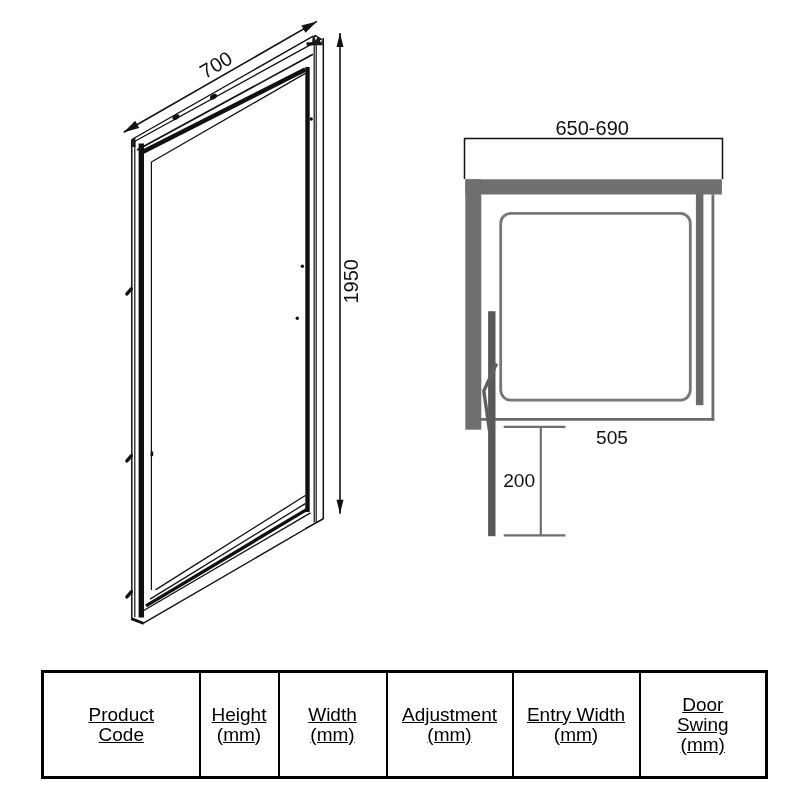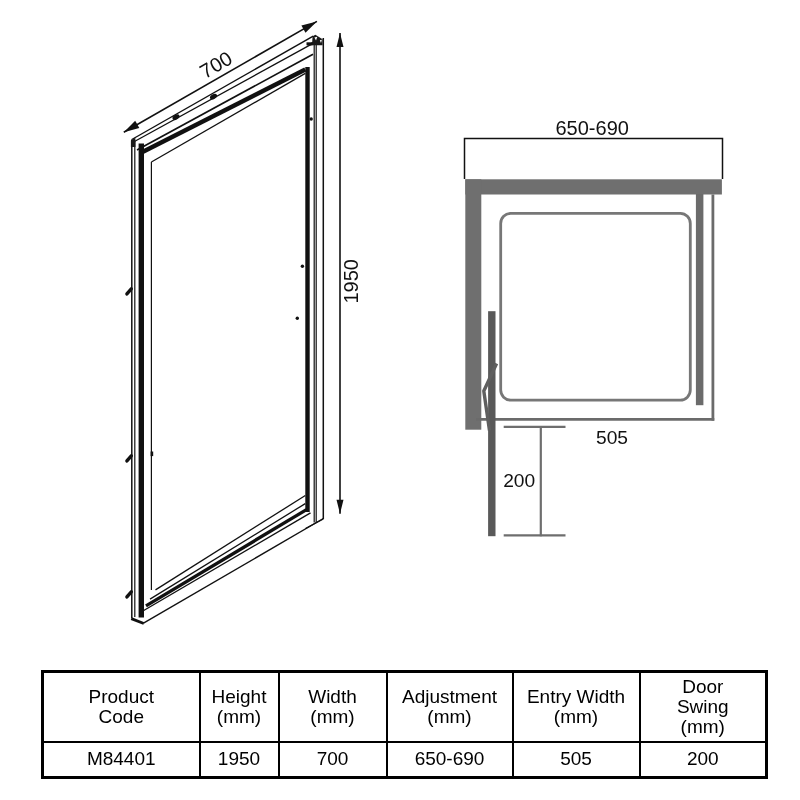--- a/index.html
+++ b/index.html
@@ -1,20 +1,20 @@
 <!DOCTYPE html>
 <html><head>
 <meta charset="utf-8">
 <style>
 html,body{margin:0;padding:0;background:#fff;width:800px;height:800px;font-family:"Liberation Sans",sans-serif;}
 #wrap{position:relative;width:800px;height:800px;overflow:hidden;}
 svg{position:absolute;left:0;top:0;}
 table{position:absolute;left:41px;top:670px;border-collapse:collapse;table-layout:fixed;width:724px;height:109px;font-family:"Liberation Sans",sans-serif;font-size:19px;color:#000;border:3px solid #000;}
 td{border:2px solid #000;text-align:center;vertical-align:middle;padding:0;line-height:20px;}
-.hd{height:70px;}
+.hd{height:70px;text-decoration:underline;}
 </style>
 </head>
 <body>
 <div id="wrap">
 <svg width="800" height="800" viewBox="0 0 800 800" font-family="Liberation Sans,sans-serif">
 
 <g>
 <line x1="123.8" y1="132.2" x2="316.9" y2="21.4" stroke="#111" stroke-width="1.6"></line>
 <polygon points="123.8,132.2 139.3,128.1 135.2,120.8" fill="#111"></polygon>
 <polygon points="316.9,21.4 301.4,25.5 305.5,32.8" fill="#111"></polygon>
@@ -121,23 +121,15 @@
       </colgroup>
 <tbody>
         <tr class="hd">
           <td>Product<br>Code</td>
           <td>Height<br>(mm)</td>
           <td>Width<br>(mm)</td>
           <td>Adjustment<br>(mm)</td>
           <td>Entry Width<br>(mm)</td>
           <td>Door<br>Swing<br>(mm)</td>
         </tr>
-<tr>
-          <td>M84401</td>
-          <td>1950</td>
-          <td>700</td>
-          <td>650-690</td>
-          <td>505</td>
-          <td>200</td>
-        </tr>
 </tbody>
     </table>
 </div>
 
 </body></html>

